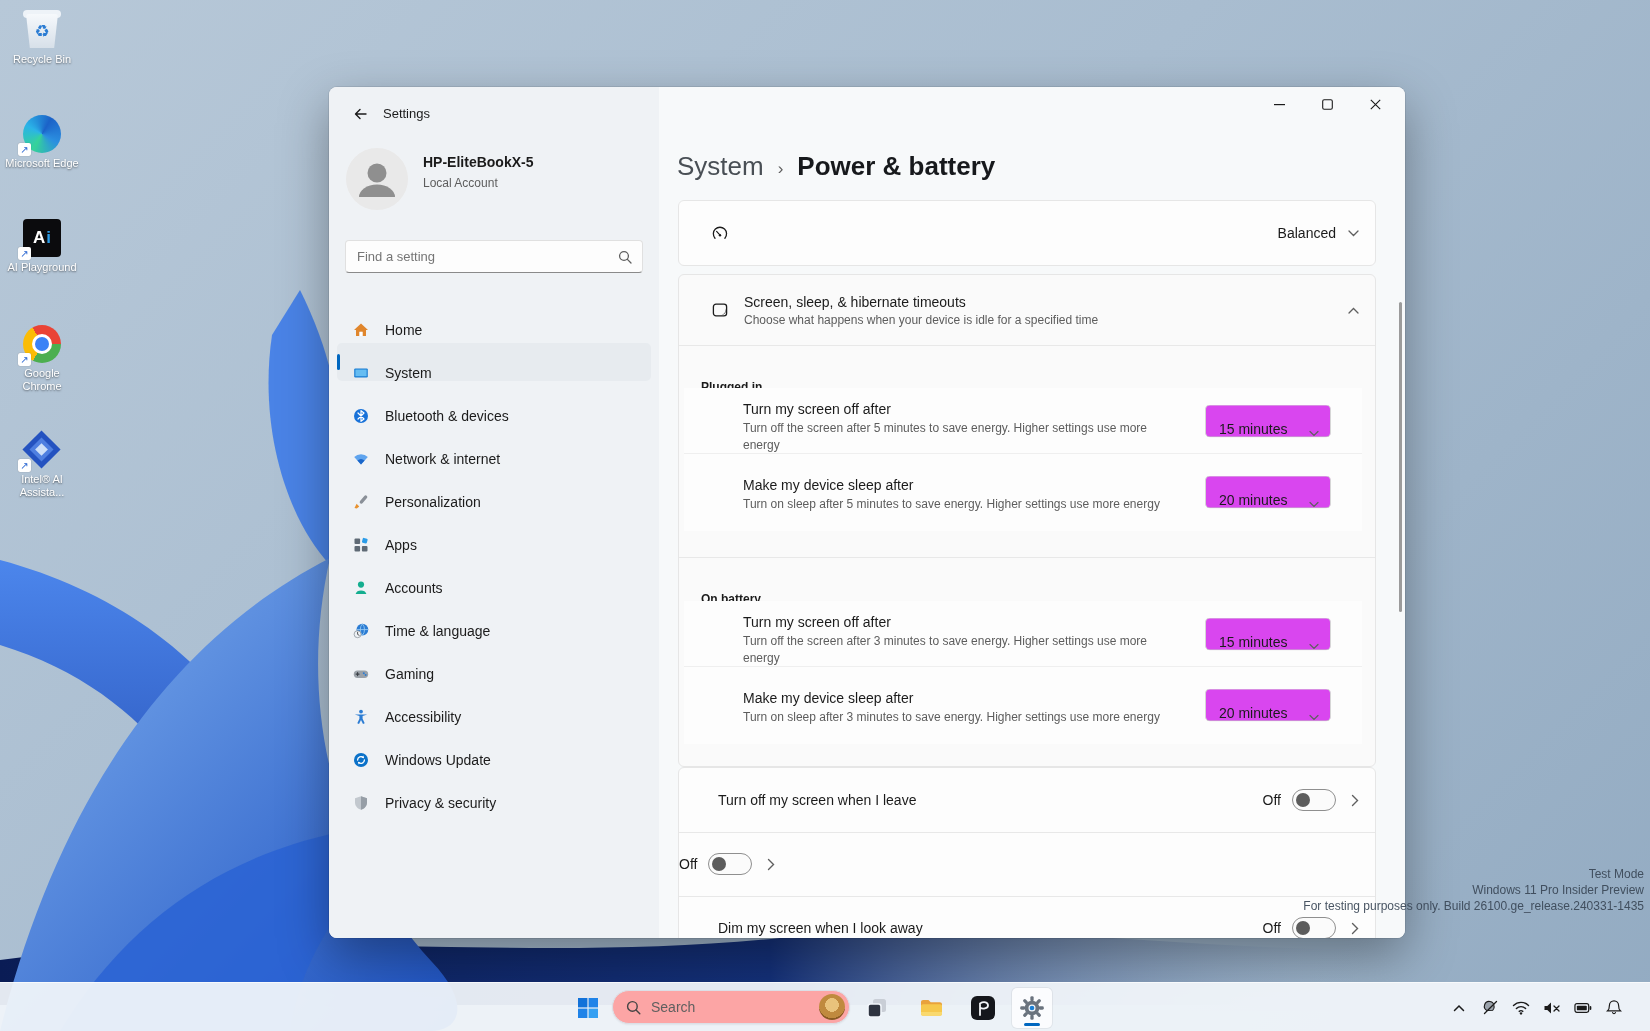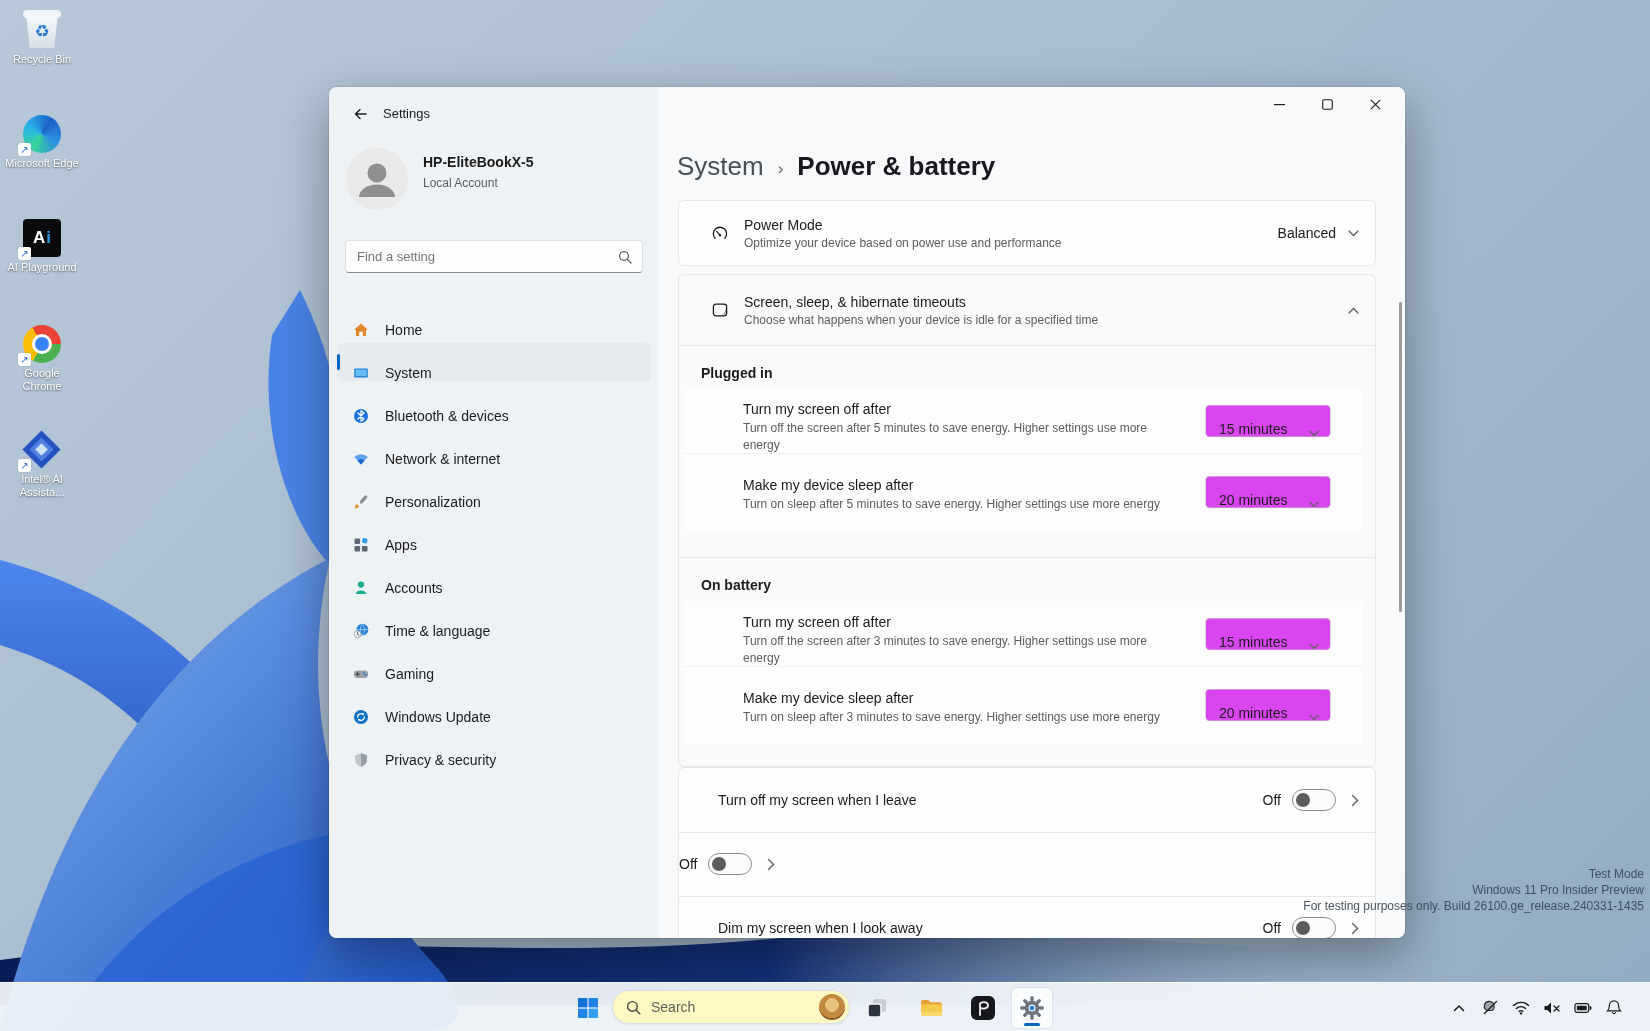--- a/index.html
+++ b/index.html
@@ -86,21 +86,21 @@
   .card-head{position:absolute;left:0;top:0;right:0;height:70px;display:flex;align-items:center;}
   #card-power .card-head{height:64px;}
   .card-ic{width:16px;height:16px;margin:0 16px 0 33px;}
   .ct{display:flex;flex-direction:column;gap:3px;}
   .ct .t{font-size:14px;color:#1b1b1b;}
   .ct .d{font-size:12px;color:#5d5d5d;}
   .card-right{position:absolute;right:16px;top:0;height:100%;display:flex;align-items:center;gap:12px;}
   .card-right .val{font-size:14px;color:#1b1b1b;}
   .hdiv{position:absolute;left:0;right:0;height:1px;background:#e8e8e8;}
 
-  .sect-label{position:absolute;left:22px;font-size:14px;font-weight:bold;color:#1b1b1b;}
+  .sect-label{position:absolute;left:22px;font-size:12px;font-weight:bold;color:#1b1b1b;margin-top:15px;}
   .rowblock{position:absolute;left:5px;right:13px;background:#fdfdfd;}
   .srow{position:absolute;left:0;right:0;}
   .srow .rt{font-size:14px;color:#1b1b1b;padding-left:59px;}
   .srow .rd{font-size:12px;color:#5d5d5d;padding-left:59px;margin-top:3px;line-height:17px;width:440px;}
   .dropdown{position:absolute;right:31px;top:50%;transform:translateY(-50%);width:126px;height:33px;
        background:#d946ef;border:1px solid #d6d6d6;border-bottom-color:#c4c4c4;border-radius:5px;
        box-sizing:border-box;display:flex;align-items:flex-end;cursor:pointer;}
   .dropdown .dv{flex:1;font-size:14px;color:#1b1b1b;padding-left:13px;}
   .dropdown svg{margin-right:11px;}
 
@@ -111,21 +111,21 @@
   .toggle{width:44px;height:22px;border:1px solid #8f8f8f;border-radius:12px;background:#fbfbfb;
        position:relative;margin-right:15px;cursor:pointer;box-sizing:border-box;}
   .toggle .knob{position:absolute;left:3px;top:3px;width:14px;height:14px;border-radius:50%;background:#5c5c5c;}
   .scrollthumb{left:1070px;top:215px;width:3px;height:310px;background:#9b9b9b;border-radius:2px;}
 
   
   #taskbar{left:0;top:982px;width:1650px;height:49px;background:rgba(241,245,250,.94);
        border-top:1px solid rgba(255,255,255,.65);}
   .tb-ic{position:absolute;top:5px;width:40px;height:40px;border-radius:5px;display:flex;
        align-items:center;justify-content:center;cursor:pointer;}
-  .tb-pill{position:absolute;left:612px;top:7px;width:238px;height:34px;background:#fef9c3;
+  .tb-pill{position:absolute;left:612px;top:7px;width:238px;height:34px;background:#fca5a5;
        border:1px solid #dcdfe6;border-radius:17px;display:flex;align-items:center;cursor:text;
        box-sizing:border-box;box-shadow:0 1px 2px rgba(0,0,0,.06);}
   .tb-pill .txt{font-size:14px;color:#5f5f5f;margin-left:10px;flex:1;}
   .lion{width:26px;height:26px;border-radius:50%;margin-right:4px;
        background:radial-gradient(circle at 50% 42%,#e9c37c 0 34%,#c08a3e 35% 66%,#8a5a22 67% 100%);}
   .tb-active{background:#fbfcfe;box-shadow:0 0 0 1px rgba(0,0,0,.05);}
   .tb-active::after{content:"";position:absolute;left:12px;bottom:2px;width:16px;height:3px;
        border-radius:2px;background:#0067c0;}
   #tray{position:absolute;left:1450px;top:0;height:49px;display:flex;align-items:center;gap:13px;}
   #tray .tico{width:18px;height:18px;display:flex;align-items:center;justify-content:center;cursor:pointer;}
@@ -320,20 +320,27 @@
       <svg class="nicon" viewBox="0 0 16 16">
         <rect x="0.8" y="4.6" width="14.4" height="7.4" rx="3.7" fill="#9aa1a8"></rect>
         <path d="M4.6 6.6v3M3.1 8.1h3" stroke="#3a3f45" stroke-width="1.1" stroke-linecap="round"></path>
         <circle cx="10.8" cy="7.3" r="1" fill="#2b7cd3"></circle>
           <circle cx="12.6" cy="9.1" r="1" fill="#2b7cd3"></circle>
         </svg>
       <span class="nlabel">Gaming</span>
     </div>
     <div class="nav-item">
       <svg class="nicon" viewBox="0 0 16 16">
+        <circle cx="8" cy="2.6" r="1.9" fill="#2b7cd3"></circle>
+        <path d="M1.8 5.4h12.4l-4.6 1.5v2.8l2.1 4.6-1.7.8L8 10.9l-2 4.2-1.7-.8 2.1-4.6V6.9z" fill="#2b7cd3"></path>
+        </svg>
+      <span class="nlabel">Accessibility</span>
+    </div>
+    <div class="nav-item">
+      <svg class="nicon" viewBox="0 0 16 16">
         <circle cx="8" cy="8" r="7" fill="#0b72c9"></circle>
         <path d="M4.6 8a3.4 3.4 0 015.8-2.4M11.4 8a3.4 3.4 0 01-5.8 2.4" stroke="#fff" stroke-width="1.3" fill="none" stroke-linecap="round"></path>
         <path d="M10.6 3.6v2.2H8.4z" fill="#fff"></path>
           <path d="M5.4 12.4v-2.2h2.2z" fill="#fff"></path>
         </svg>
       <span class="nlabel">Windows Update</span>
     </div>
     <div class="nav-item">
       <svg class="nicon" viewBox="0 0 16 16">
         <path d="M8 1.3l6 2v4.2c0 3.6-2.5 6.2-6 7.2-3.5-1-6-3.6-6-7.2V3.3z" fill="#c2c8ce"></path>
@@ -349,24 +356,20 @@
     <span class="cur">Power &amp; battery</span>
   </div>
 
   <div id="card-power" class="abs card">
     <div class="card-head">
       <svg class="card-ic" viewBox="0 0 16 16">
         <path d="M3 13.2a6.6 6.6 0 119.9 0" fill="none" stroke="#1b1b1b" stroke-width="1.3" stroke-linecap="round"></path>
         <path d="M7.6 9.7L4.6 6.4" stroke="#1b1b1b" stroke-width="1.2" stroke-linecap="round"></path>
         <circle cx="8" cy="10.2" r="1.2" fill="#1b1b1b"></circle>
         </svg>
-      <div class="ct">
-        <span class="t">Power Mode</span>
-        <span class="d">Optimize your device based on power use and performance</span>
-      </div>
     </div>
     <div class="card-right">
       <span class="val">Balanced</span>
       <svg width="11" height="7" viewBox="0 0 11 7">
         <path d="M1 1l4.5 4.5L10 1" stroke="#5f5f5f" stroke-width="1.3" fill="none" stroke-linecap="round"></path>
         </svg>
     </div>
   </div>
 
   <div id="card-timeouts" class="abs card">

